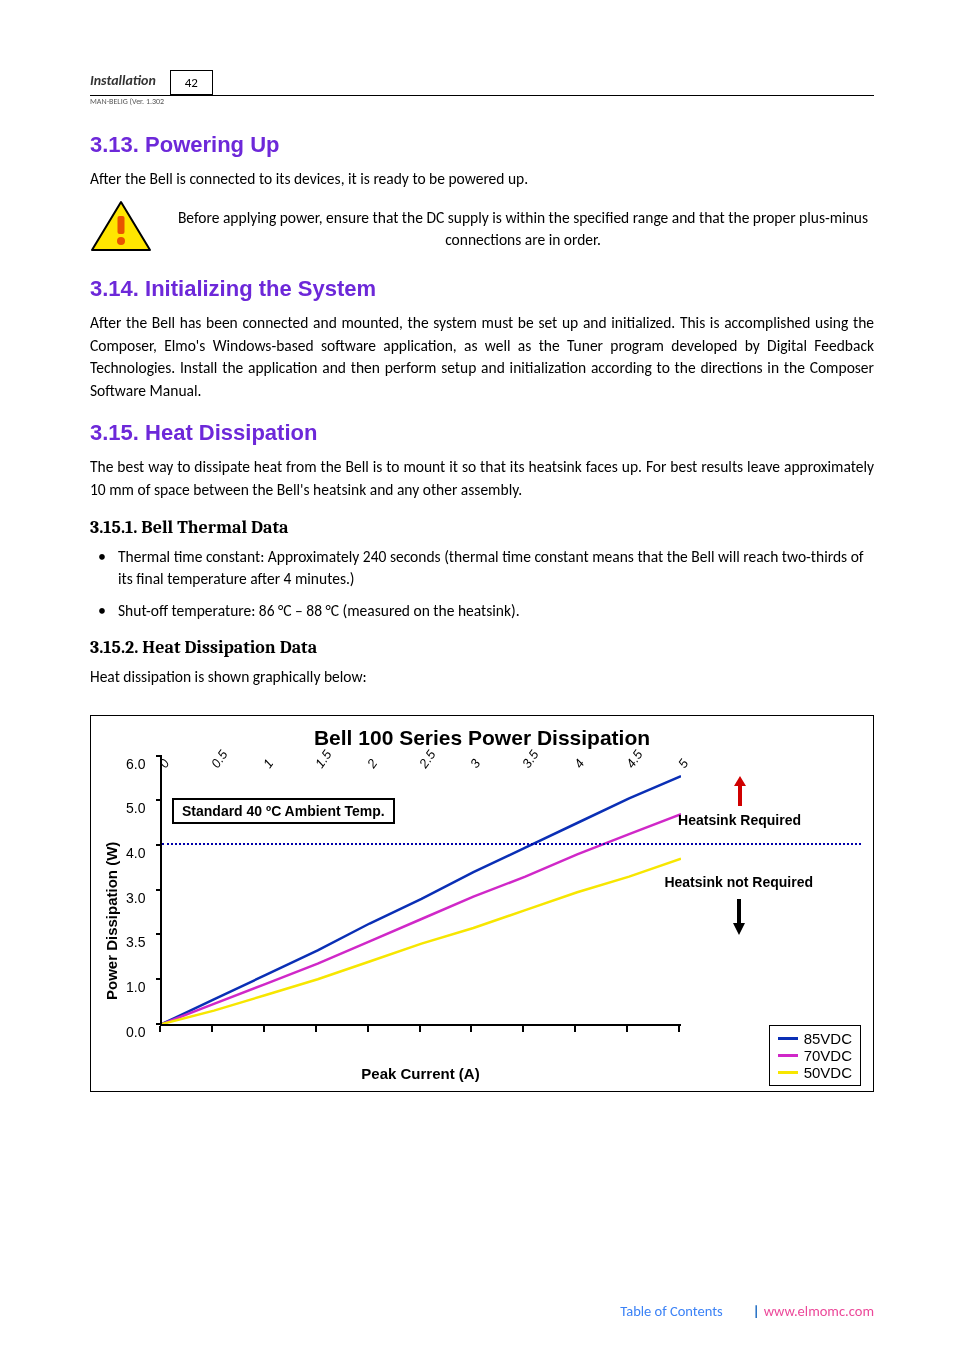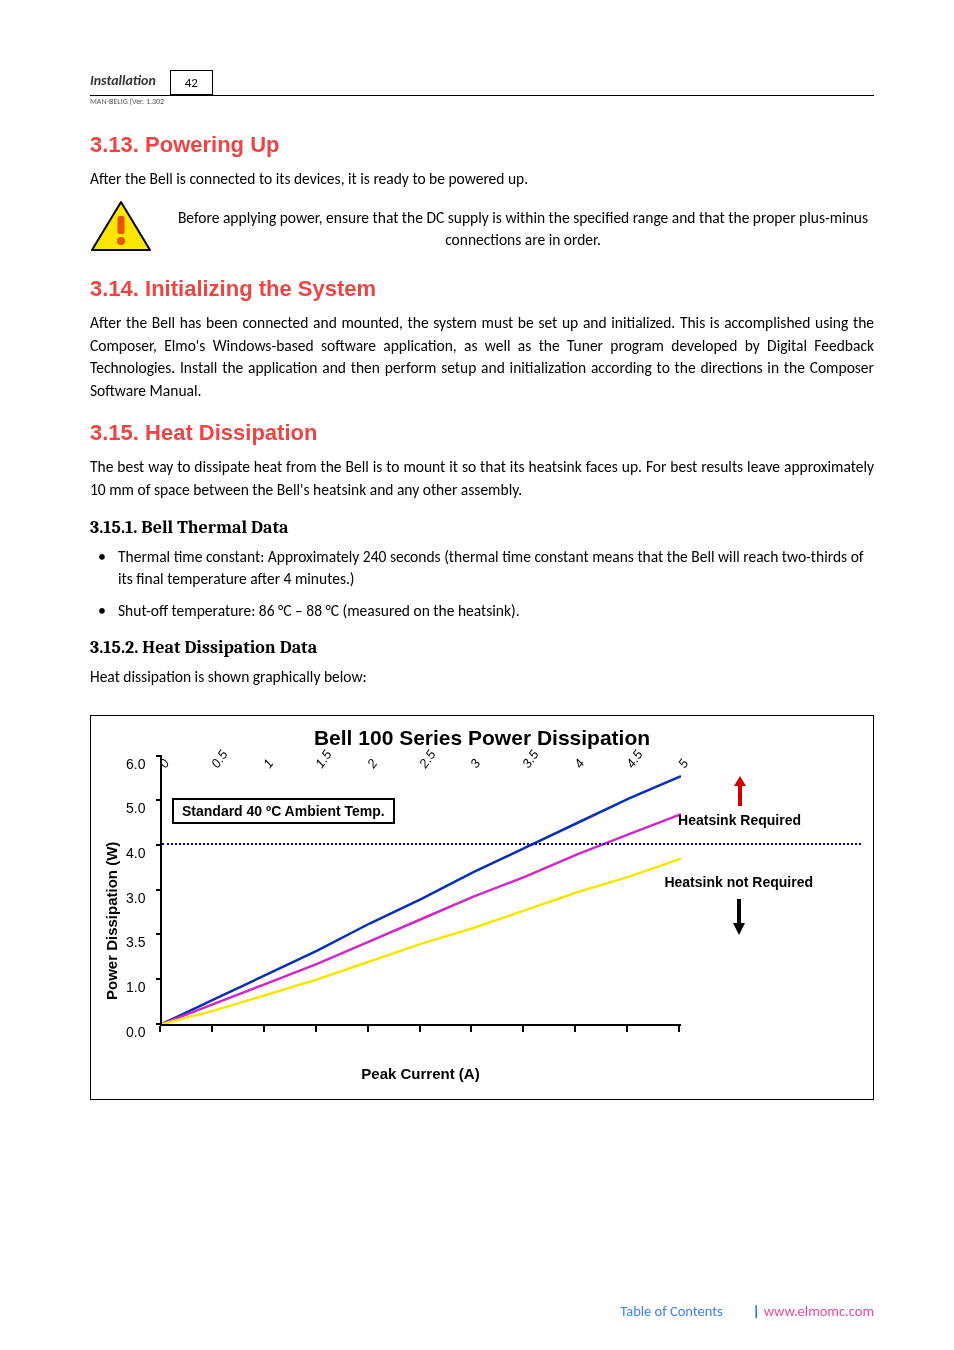--- a/index.html
+++ b/index.html
@@ -30,21 +30,21 @@
     padding: 4px 14px;
     font-size: 13px;
     margin-left: 14px;
     margin-bottom: -4px;
   }
   .top-rule { border: 0; border-top: 1px solid #000; margin: 2px 0 0 0; width: 100%; }
   .doc-id { font-size: 8px; color:#555; margin-bottom: 26px; }
 
   h2.sec {
     font-family: Verdana, Arial, sans-serif;
-    color: #ef4444;
+    color: #6d28d9;
     font-weight: bold;
     font-size: 22px;
     margin: 18px 0 10px 0;
   }
   h3.sub {
     font-family: Cambria, Georgia, serif;
     font-weight: bold;
     font-size: 18px;
     margin: 16px 0 8px 0;
   }
@@ -53,21 +53,21 @@
   .warn-icon-wrap { width: 62px; flex-shrink:0; }
   .warn-text { font-size: 15.5px; line-height:1.45; margin-left: 20px; }
 
   ul.b { list-style: none; padding-left: 0; margin-bottom: 8px;}
   ul.b li { font-size: 15.5px; line-height:1.4; padding-left: 28px; position: relative; margin-bottom: 10px; }
   ul.b li::before { content: "•"; position:absolute; left:8px; font-size:16px; }
 
   .chart-box {
     border: 1px solid #000;
     margin-top: 26px;
-    padding: 10px 12px 13px 12px;
+    padding: 10px 12px 5px 12px;
   }
   .chart-title {
     font-family: Arial, sans-serif;
     font-weight: bold;
     font-size: 21px;
     text-align: center;
     margin-bottom: 6px;
   }
   .chart-body { position: relative; height: 330px; display:flex; }
   .yaxis-label {
@@ -202,20 +202,36 @@
       </div>
       <div class="anno-hs" style="right:48px; top:118px;">
         <span>Heatsink not Required</span><br>
         <svg width="16" height="40" viewBox="0 0 16 40" style="margin-top:6px;">
           <path d="M8 38 L14 26 L10 26 L10 2 L6 2 L6 26 L2 26 Z" fill="#000"></path>
         </svg>
       </div>
 
       <div class="xaxis-label">Peak Current (A)</div>
 
+      <div class="legend-box">
+        <div id="legend-rows">
+            <div class="legend-row">
+              <div class="legend-swatch" style="background: rgb(10, 47, 181);"></div>
+              <span>85VDC</span>
+            </div>
+            <div class="legend-row">
+              <div class="legend-swatch" style="background: rgb(208, 40, 200);"></div>
+              <span>70VDC</span>
+            </div>
+            <div class="legend-row">
+              <div class="legend-swatch" style="background: rgb(247, 230, 0);"></div>
+              <span>50VDC</span>
+            </div>
+          </div>
+      </div>
     <div class="xtick-mark" style="left: 39px;"></div>
         <div class="xtick" style="left: 36px; bottom: 34px; position: absolute;">0</div>
         <div class="xtick-mark" style="left: 90.9px;"></div>
         <div class="xtick" style="left: 87.9px; bottom: 34px; position: absolute;">0.5</div>
         <div class="xtick-mark" style="left: 142.8px;"></div>
         <div class="xtick" style="left: 139.8px; bottom: 34px; position: absolute;">1</div>
         <div class="xtick-mark" style="left: 194.7px;"></div>
         <div class="xtick" style="left: 191.7px; bottom: 34px; position: absolute;">1.5</div>
         <div class="xtick-mark" style="left: 246.6px;"></div>
         <div class="xtick" style="left: 243.6px; bottom: 34px; position: absolute;">2</div>

